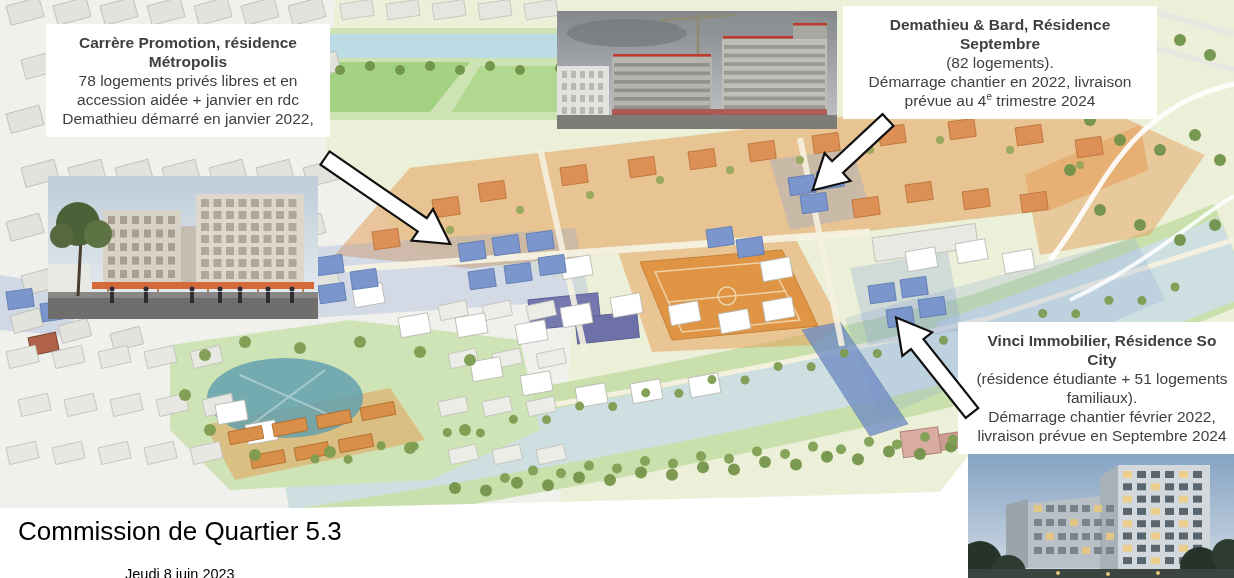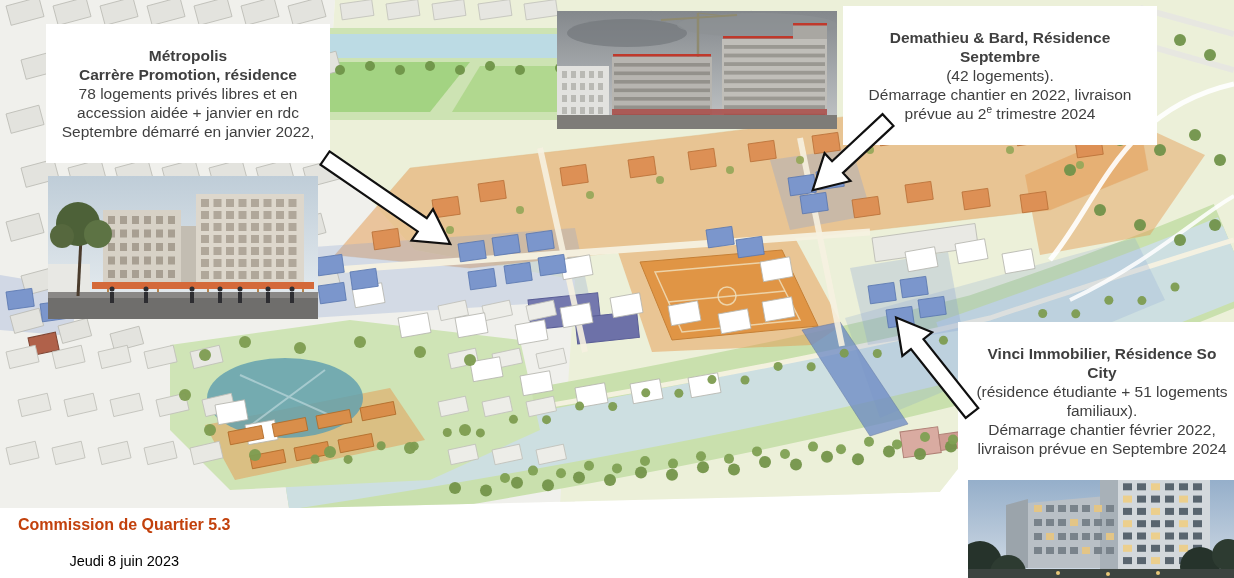--- a/index.html
+++ b/index.html
@@ -1,27 +1,27 @@
 <!DOCTYPE html>
 <html><head>
 <meta charset="utf-8">
 <style>
   html,body{margin:0;padding:0;background:#fff;}
   #slide{position:relative;width:1234px;height:578px;background:#ffffff;overflow:hidden;
          font-family:"Liberation Sans","DejaVu Sans",sans-serif;}
   #map-svg{position:absolute;left:0;top:0;z-index:1;}
   #arrow-svg{position:absolute;left:0;top:0;z-index:4;pointer-events:none;}
   .callout{position:absolute;z-index:3;background:#ffffff;color:#3f3f3f;text-align:center;
-           font-size:15.5px;line-height:19px;padding:22px 4px;}
+           font-size:15.5px;line-height:19px;padding:9px 4px;}
   .callout .hd{font-weight:bold;}
   .callout sup{font-size:10px;line-height:0;}
   .photo{position:absolute;z-index:2;overflow:hidden;}
   .photo svg{display:block;}
   #footer{position:absolute;left:18px;top:516px;z-index:3;}
-  #footer .t{font-size:16px;font-weight:bold;color:#c2410c;}
+  #footer .t{font-size:26px;font-weight:normal;color:#000000;}
   #footer .d{font-size:14.5px;color:#000000;margin-top:19px;text-align:center;}
 </style>
 </head>
 <body>
 
 <div id="slide">
 
   <svg id="map-svg" width="1234" height="578" viewBox="0 0 1234 578">
     <defs>
       <clipPath id="mapClip">
@@ -665,33 +665,33 @@
       <circle cx="232" cy="124" r="20" fill="#26332b"></circle>
       <circle cx="260" cy="112" r="16" fill="#2d3b31"></circle>
       <rect x="0" y="126" width="266" height="9" fill="#3c4440"></rect>
       <circle cx="90" cy="130" r="2" fill="#e8c878"></circle>
       <circle cx="140" cy="131" r="2" fill="#e8c878"></circle>
       <circle cx="190" cy="130" r="2" fill="#e8c878"></circle>
     </svg>
   </div>
 
   <div class="callout" style="left:46px;top:24px;width:276px;">
+    <div class="hd">Carrère Promotion, résidence</div>
     <div class="hd">Métropolis</div>
-    <div class="hd">Carrère Promotion, résidence</div>
     <div>78 logements privés libres et en</div>
     <div>accession aidée + janvier en rdc</div>
-    <div>Septembre démarré en janvier 2022,</div>
+    <div>Demathieu démarré en janvier 2022,</div>
   </div>
 
   <div class="callout" style="left:843px;top:6px;width:306px;">
     <div class="hd">Demathieu &amp; Bard, Résidence</div>
     <div class="hd">Septembre</div>
-    <div>(42 logements).</div>
+    <div>(82 logements).</div>
     <div>Démarrage chantier en 2022, livraison</div>
-    <div><span>prévue au 2</span><sup>e</sup><span> trimestre 2024</span></div>
+    <div><span>prévue au 4</span><sup>e</sup><span> trimestre 2024</span></div>
   </div>
 
   <div class="callout" style="left:958px;top:322px;width:280px;">
     <div class="hd">Vinci Immobilier, Résidence So</div>
     <div class="hd">City</div>
     <div>(résidence étudiante + 51 logements</div>
     <div>familiaux).</div>
     <div>Démarrage chantier février 2022,</div>
     <div>livraison prévue en Septembre 2024</div>
   </div>

